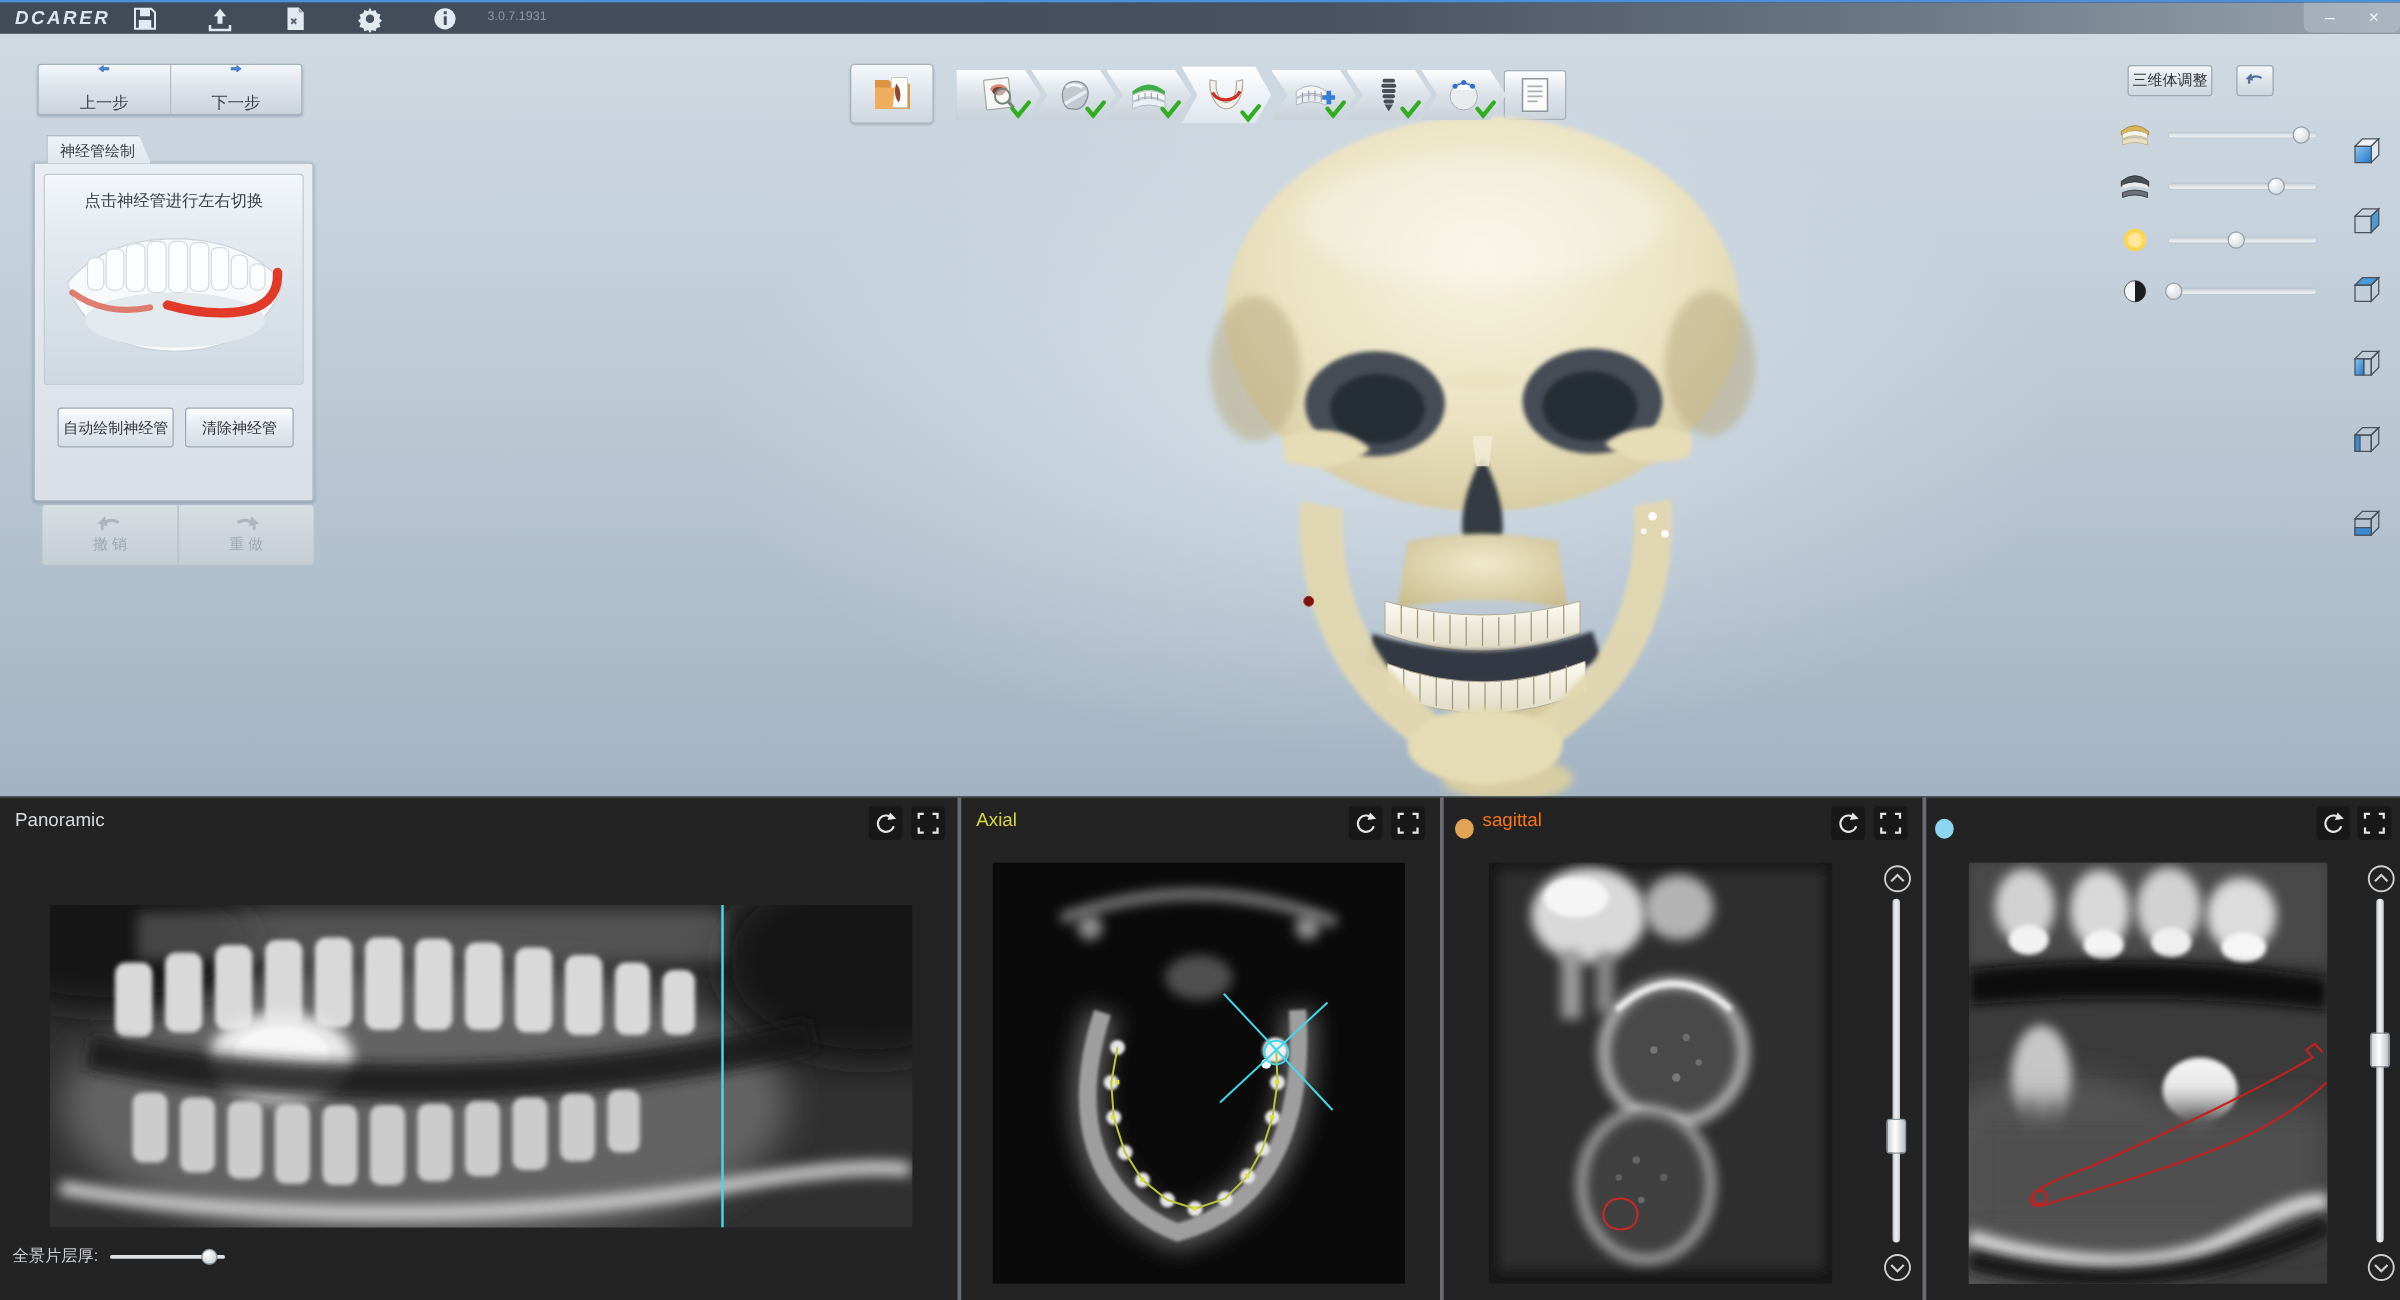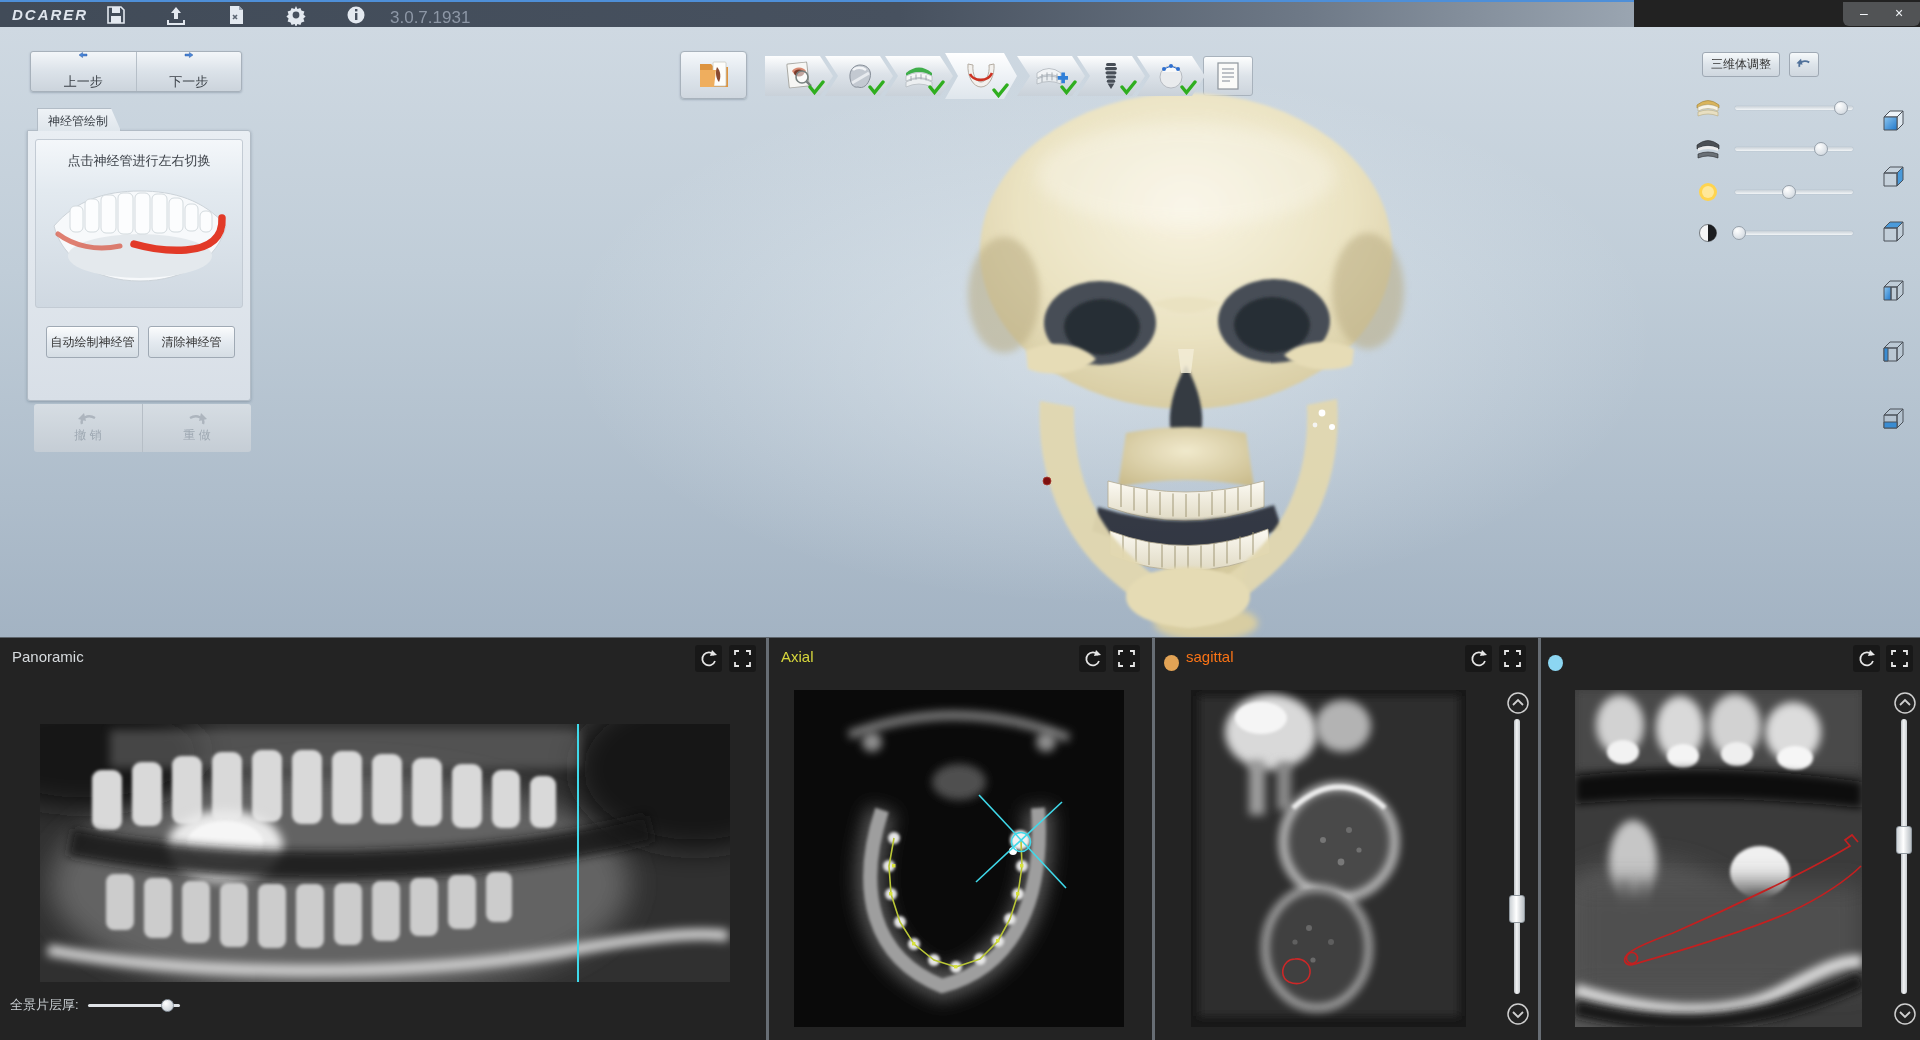--- a/index.html
+++ b/index.html
@@ -1,29 +1,29 @@
 <!DOCTYPE html>
 <html><head>
 <meta charset="utf-8">
 <style>
   * { margin:0; padding:0; box-sizing:border-box; }
   html,body { width:1920px; height:1040px; overflow:hidden; background:#222;
     font-family:"Liberation Sans","DejaVu Sans",sans-serif; }
   #app { position:relative; width:1920px; height:1040px; }
 
   
-  .titlebar { position:absolute; left:0; top:0; width:1634px; height:27px;
+  .titlebar { position:absolute; left:0; top:0; width:1920px; height:27px;
     background:linear-gradient(90deg,#414b58 0%,#47515f 55%,#6e7987 80%,#9aa5b1 100%);
     border-top:2px solid #4e8fd8; }
   .logo { position:absolute; left:12px; top:4px; color:#dfe5ed; font-size:15px; font-weight:bold;
     letter-spacing:2px; font-style:italic; }
   .tb-btn { position:absolute; top:2px; width:22px; height:22px; background:transparent; border:none;
     cursor:pointer; }
   .tb-btn svg { width:100%; height:100%; }
-  .version { position:absolute; left:390px; top:6px; color:#8d97a6; font-size:17px; }
+  .version { position:absolute; left:390px; top:6px; color:#8d97a6; font-size:10px; }
   .wincap { position:absolute; left:1843px; top:0; width:77px; height:24px;
     background:rgba(225,232,240,.25); border-radius:0 0 6px 6px; }
   .win-btn { position:absolute; top:1px; height:21px; border:none; background:transparent;
     color:#f3f6f9; font-size:14px; cursor:pointer; line-height:21px; text-align:center; }
 
   
   .main { position:absolute; left:0; top:27px; width:1920px; height:610px;
     background:linear-gradient(180deg,#cfd9e2 0%,#c0cdd8 40%,#a3b3c3 100%); }
   .stage-glow { position:absolute; left:560px; top:40px; width:1100px; height:540px;
     background:radial-gradient(ellipse at center,rgba(235,242,247,.55),rgba(235,242,247,0) 70%); }
@@ -78,21 +78,21 @@
     filter:drop-shadow(0 0 2px #7e8994); z-index:9; }
   .step svg.icon { width:34px; height:30px; }
   .step .check, .folder-none { position:absolute; right:8px; bottom:1px; width:17px; height:15px; }
   .step-doc { position:absolute; left:1203px; top:29px; width:50px; height:40px;
     background:linear-gradient(180deg,#fdfefe,#dde3e9 50%,#ccd4dc); border:1px solid #a8b2bc;
     border-radius:3px; cursor:pointer; display:flex; align-items:center; justify-content:center; }
   .step-doc svg { width:26px; height:30px; }
 
   .skull { position:absolute; left:930px; top:56px; width:520px; height:556px; cursor:grab; }
 
-  .adjust-btn { position:absolute; left:1702px; top:25px; width:78px; height:25px; font-size:12px;
+  .adjust-btn { position:absolute; left:1702px; top:25px; width:68px; height:25px; font-size:12px;
     color:#333; background:linear-gradient(180deg,#f6f9fb,#dde4ea 50%,#cfd7df);
     border:1px solid #9fa9b4; border-radius:3px; cursor:pointer; }
   .resetview-btn { position:absolute; left:1789px; top:25px; width:30px; height:25px;
     background:linear-gradient(180deg,#f6f9fb,#dde4ea 50%,#cfd7df); border:1px solid #9fa9b4;
     border-radius:3px; cursor:pointer; }
   .resetview-btn svg { width:18px; height:15px; }
 
   .srow { position:absolute; left:1694px; width:165px; height:28px; }
   .srow .sicon { position:absolute; left:0; top:0; width:28px; height:28px; display:block; }
   .srow .track { position:absolute; left:41px; top:12px; width:118px; height:4px;

